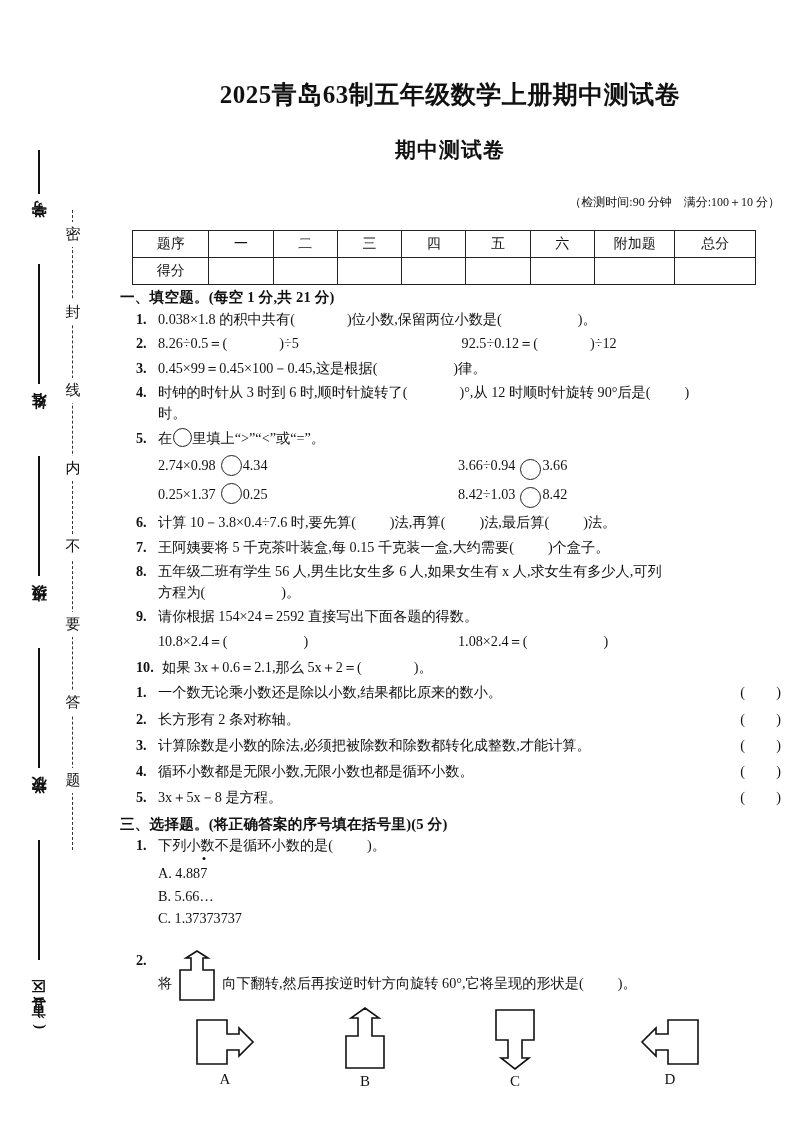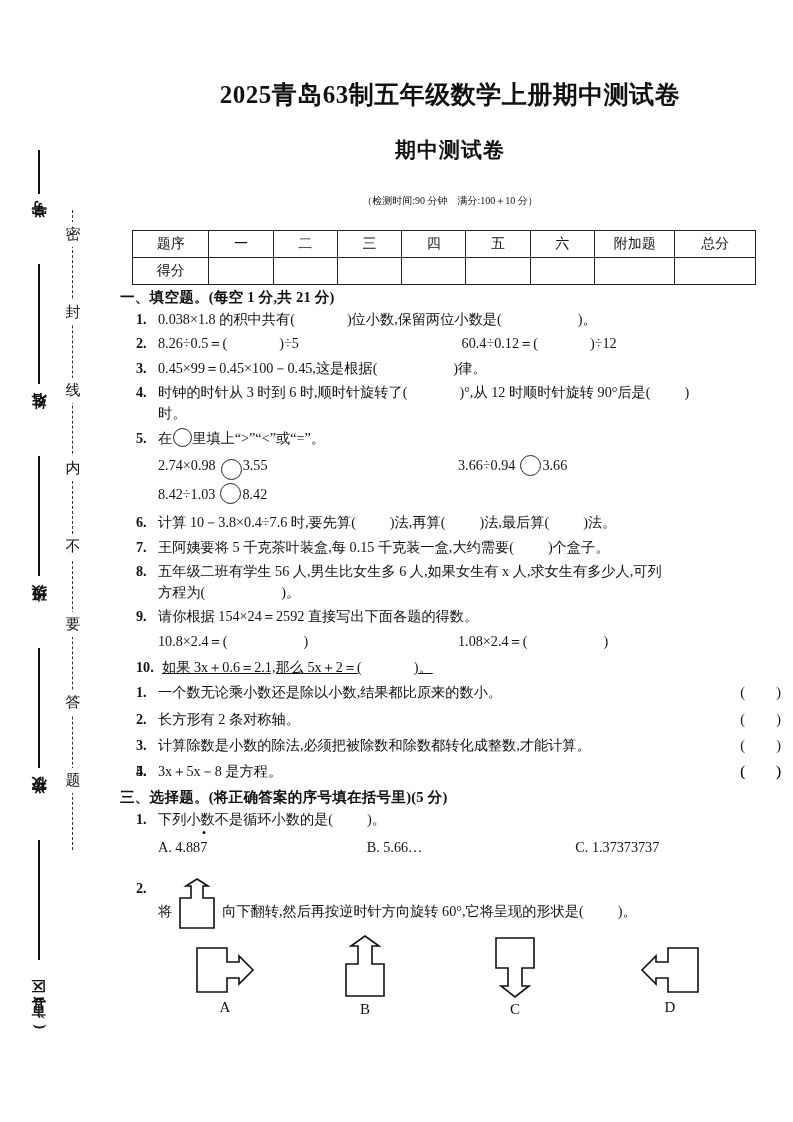--- a/index.html
+++ b/index.html
@@ -91,22 +91,22 @@
     width: 660px;
     text-align: center;
     font-size: 21px;
     font-weight: bold;
     letter-spacing: 1px;
   }
   .doc-meta {
     position: absolute;
     left: 0; top: 178px;
     width: 660px;
-    text-align: center;
-    font-size: 10px;
+    text-align: right;
+    font-size: 12px;
   }
 
   
   .score-table {
     position: absolute;
     left: 12px; top: 214px;
     border-collapse: collapse;
     width: 624px;
     font-size: 14px;
     padding-left: 32px;
@@ -158,22 +158,22 @@
   }
   .two-col .c1 { width: 300px; }
   .two-col .c2 { width: 300px; }
 
   .cmp-row {
     display: flex;
     margin-left: 38px;
     line-height: 2.0;
     align-items: center;
   }
-  .cmp-row .c1 { width: 300px; display:flex; align-items:flex-end; }
-  .cmp-row .c2 { width: 300px; display:flex; align-items:center; }
+  .cmp-row .c1 { width: 300px; display:flex; align-items:center; }
+  .cmp-row .c2 { width: 300px; display:flex; align-items:flex-end; }
 
   .circ {
     display: inline-block;
     width: 19px; height: 19px;
     border: 1.3px solid #222;
     border-radius: 50%;
     margin: 0 1px 0 5px;
     vertical-align: middle;
   }
   .circ-sm {
@@ -198,20 +198,21 @@
     position: absolute;
     right: 2px; top: 0;
     letter-spacing: 1px;
   }
 
   .opt-row {
     display: flex;
     margin-left: 38px;
     margin-top: 6px;
     line-height: 1.6;
+    flex-direction: column;
   }
   .opt-row .o { width: 210px; }
   .dot-over { position: relative; display: inline-block; }
   .dot-over::before {
     content: "";
     position: absolute;
     left: 50%; top: -5px;
     transform: translateX(-50%);
     width: 3px; height: 3px;
     background: #111;
@@ -313,21 +314,21 @@
       <span class="qn">1.</span>
       <span>0.038×1.8 的积中共有(</span><span class="bk-m"></span><span>)位小数,保留两位小数是(</span><span class="bk-l"></span><span>)。</span>
     </div>
 
     <div class="q">
       <span class="qn">2.</span>
       <span style="display:inline-block;width:300px;">
         <span>8.26÷0.5＝(</span><span class="bk-m"></span><span>)÷5</span>
       </span>
       <span style="display:inline-block;">
-        <span>60.4÷0.12＝(</span><span class="bk-m"></span><span>)÷12</span>
+        <span>92.5÷0.12＝(</span><span class="bk-m"></span><span>)÷12</span>
       </span>
     </div>
 
     <div class="q">
       <span class="qn">3.</span>
       <span>0.45×99＝0.45×100－0.45,这是根据(</span><span class="bk-l"></span><span>)律。</span>
     </div>
 
     <div class="q">
       <span class="qn">4.</span>
@@ -337,30 +338,35 @@
 
     <div class="q">
       <span class="qn">5.</span>
       <span>在</span><span class="circ-sm"></span><span>里填上“&gt;”“&lt;”或“=”。</span>
     </div>
 
     <div class="cmp-row">
       <span class="c1">
         <span>2.74×0.98</span>
           <span class="circ"></span>
-          <span>3.55</span>
+          <span>4.34</span>
       </span>
       <span class="c2">
         <span>3.66÷0.94</span>
           <span class="circ"></span>
           <span>3.66</span>
       </span>
     </div>
 
     <div class="cmp-row">
+      <span class="c1">
+        <span>0.25×1.37</span>
+          <span class="circ"></span>
+          <span>0.25</span>
+      </span>
       <span class="c2">
         <span>8.42÷1.03</span>
           <span class="circ"></span>
           <span>8.42</span>
       </span>
     </div>
 
     <div class="q">
       <span class="qn">6.</span>
       <span>计算 10－3.8×0.4÷7.6 时,要先算(</span><span class="bk-s"></span><span>)法,再算(</span><span class="bk-s"></span><span>)法,最后算(</span><span class="bk-s"></span><span>)法。</span>
@@ -385,21 +391,21 @@
     <div class="two-col">
       <span class="c1">
         <span>10.8×2.4＝(</span><span class="bk-l"></span><span>)</span>
       </span>
       <span class="c2">
         <span>1.08×2.4＝(</span><span class="bk-l"></span><span>)</span>
       </span>
     </div>
 
 
-    <div class="q" style="padding-left:26px;text-decoration:underline;">
+    <div class="q" style="padding-left:26px;">
       <span class="qn">10.</span>
       <span>如果 3x＋0.6＝2.1,那么 5x＋2＝(</span><span class="bk-m"></span><span>)。</span>
     </div>
 
 
     <div class="tf-row">
       <span class="qn">1.</span>
       <span>一个数无论乘小数还是除以小数,结果都比原来的数小。</span>
       <span class="tf-paren">(　　)</span>
     </div>
@@ -408,20 +414,21 @@
       <span>长方形有 2 条对称轴。</span>
       <span class="tf-paren">(　　)</span>
     </div>
     <div class="tf-row">
       <span class="qn">3.</span>
       <span>计算除数是小数的除法,必须把被除数和除数都转化成整数,才能计算。</span>
       <span class="tf-paren">(　　)</span>
     </div>
     <div class="tf-row">
       <span class="qn">4.</span>
+      <span>循环小数都是无限小数,无限小数也都是循环小数。</span>
       <span class="tf-paren">(　　)</span>
     </div>
     <div class="tf-row">
       <span class="qn">5.</span>
       <span>3x＋5x－8 是方程。</span>
       <span class="tf-paren">(　　)</span>
     </div>
 
     <div class="sec-head" style="margin-top:8px;">三、选择题。(将正确答案的序号填在括号里)(5 分)</div>
 

